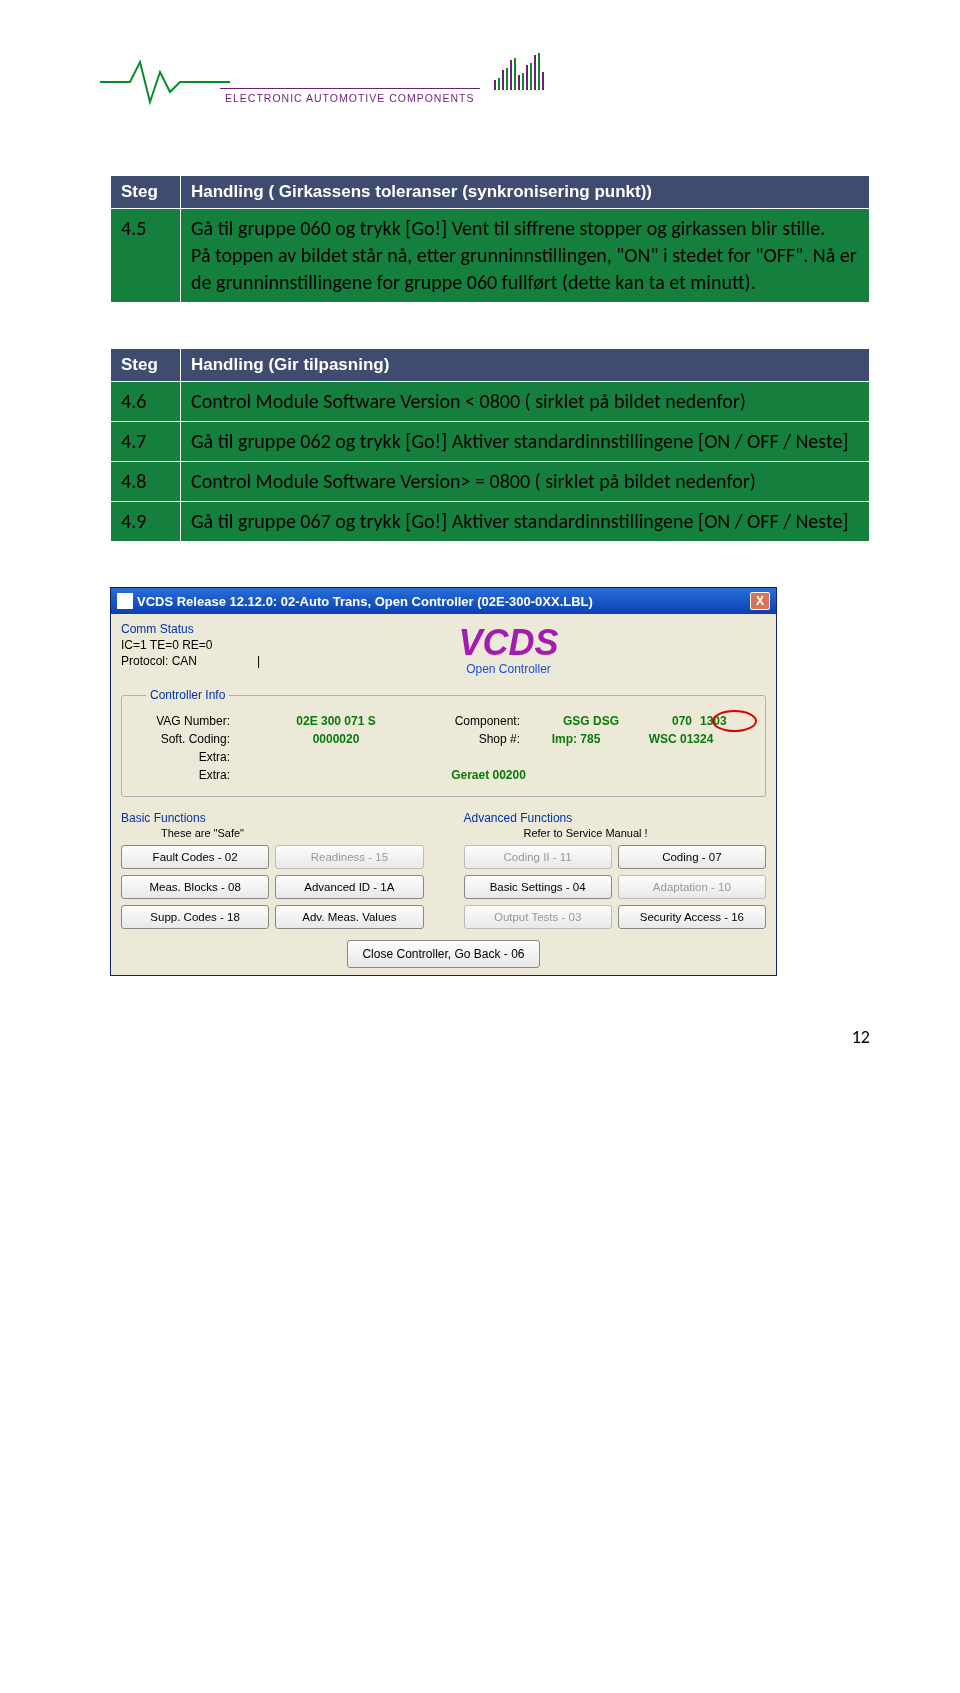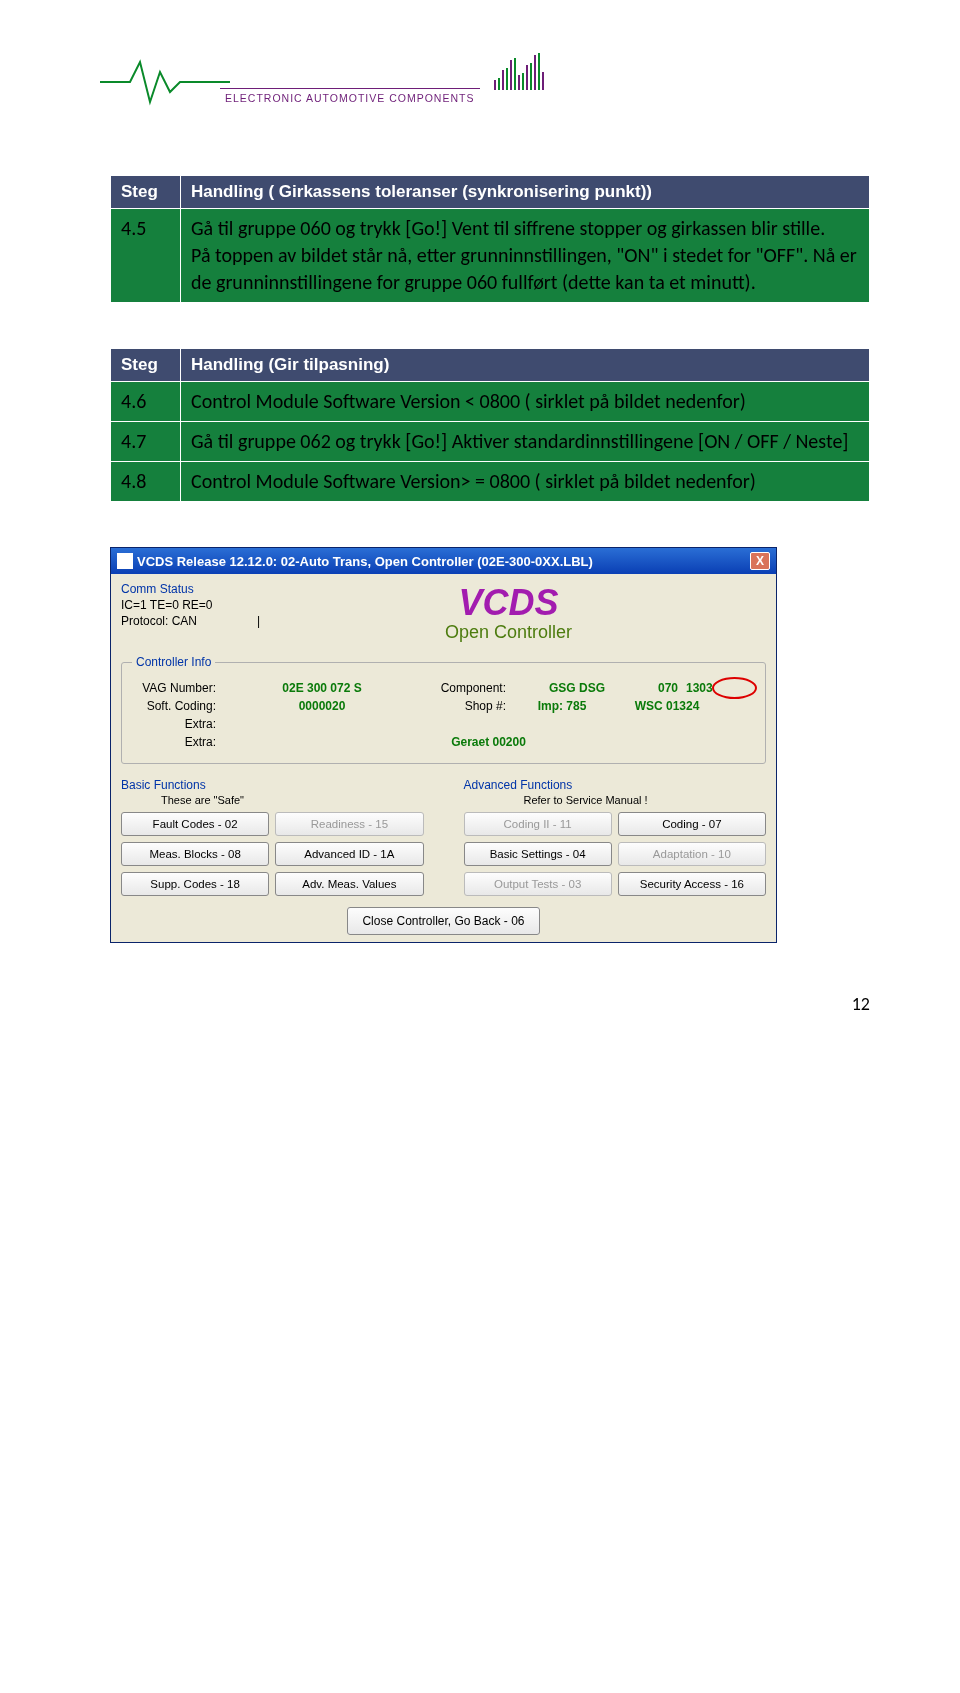--- a/index.html
+++ b/index.html
@@ -138,29 +138,29 @@
     text-align: center;
   }
   .vcds-logo {
     font-size: 36px;
     font-weight: 900;
     font-style: italic;
     color: #a21caf;
     font-family: Arial Black, Arial, sans-serif;
   }
   .vcds-logo-sub {
-    font-size: 18px;
-    color: #4d7c0f;
+    font-size: 12px;
+    color: #1d4ed8;
     margin-top: -2px;
   }
   fieldset.ctrl {
     border: 1px solid #b0b0b0;
     border-radius: 3px;
     margin-top: 12px;
-    padding: 8px 10px 10px;
+    padding: 8px 24px 10px;
     position: relative;
   }
   fieldset.ctrl > legend {
     color: #0034a8;
     font-size: 12px;
     padding: 0 4px;
   }
   .info-row { display: flex; align-items: center; margin: 4px 0; }
   .info-label { width: 90px; text-align: right; padding-right: 6px; font-size: 12px; }
   .info-label.black { color: #000; }
@@ -280,20 +280,24 @@
       <td>Control Module Software Version &lt; 0800  ( sirklet på bildet nedenfor)</td>
     </tr>
     <tr>
       <td>4.7</td>
       <td>Gå til gruppe 062 og trykk [Go!] Aktiver standardinnstillingene [ON / OFF / Neste]</td>
     </tr>
     <tr>
       <td>4.8</td>
       <td>Control Module Software Version&gt; = 0800  ( sirklet på bildet nedenfor)</td>
     </tr>
+    <tr>
+      <td>4.9</td>
+      <td>Gå til gruppe 067 og trykk [Go!] Aktiver standardinnstillingene [ON / OFF / Neste]</td>
+    </tr>
   </tbody>
 </table>
 
 <div class="vcds-window">
   <div class="titlebar">
     <span class="titlebar-icon"></span>
     <span>VCDS Release 12.12.0: 02-Auto Trans,  Open Controller (02E-300-0XX.LBL)</span>
     <span class="titlebar-close">X</span>
   </div>
   <div class="vcds-body">
@@ -307,21 +311,21 @@
         <div class="vcds-logo">VCDS</div>
         <div class="vcds-logo-sub">Open Controller</div>
       </div>
       <div style="width:100px"></div>
     </div>
 
     <fieldset class="ctrl">
       <legend>Controller Info</legend>
       <div class="info-row">
         <span class="info-label black">VAG Number:</span>
-        <span class="info-value iv-wide">02E 300 072 S</span>
+        <span class="info-value iv-wide">02E 300 071 S</span>
         <span class="info-mid-label black">Component:</span>
         <span class="info-value" style="width:130px;text-align:center">GSG DSG</span>
         <span class="info-value" style="width:40px;text-align:right">070</span>
         <span class="info-value" style="width:45px;text-align:left;position:relative;">
           <span>1303</span>
         </span>
       </div>
       <div class="circled"></div>
       <div class="info-row">
         <span class="info-label black">Soft. Coding:</span>

